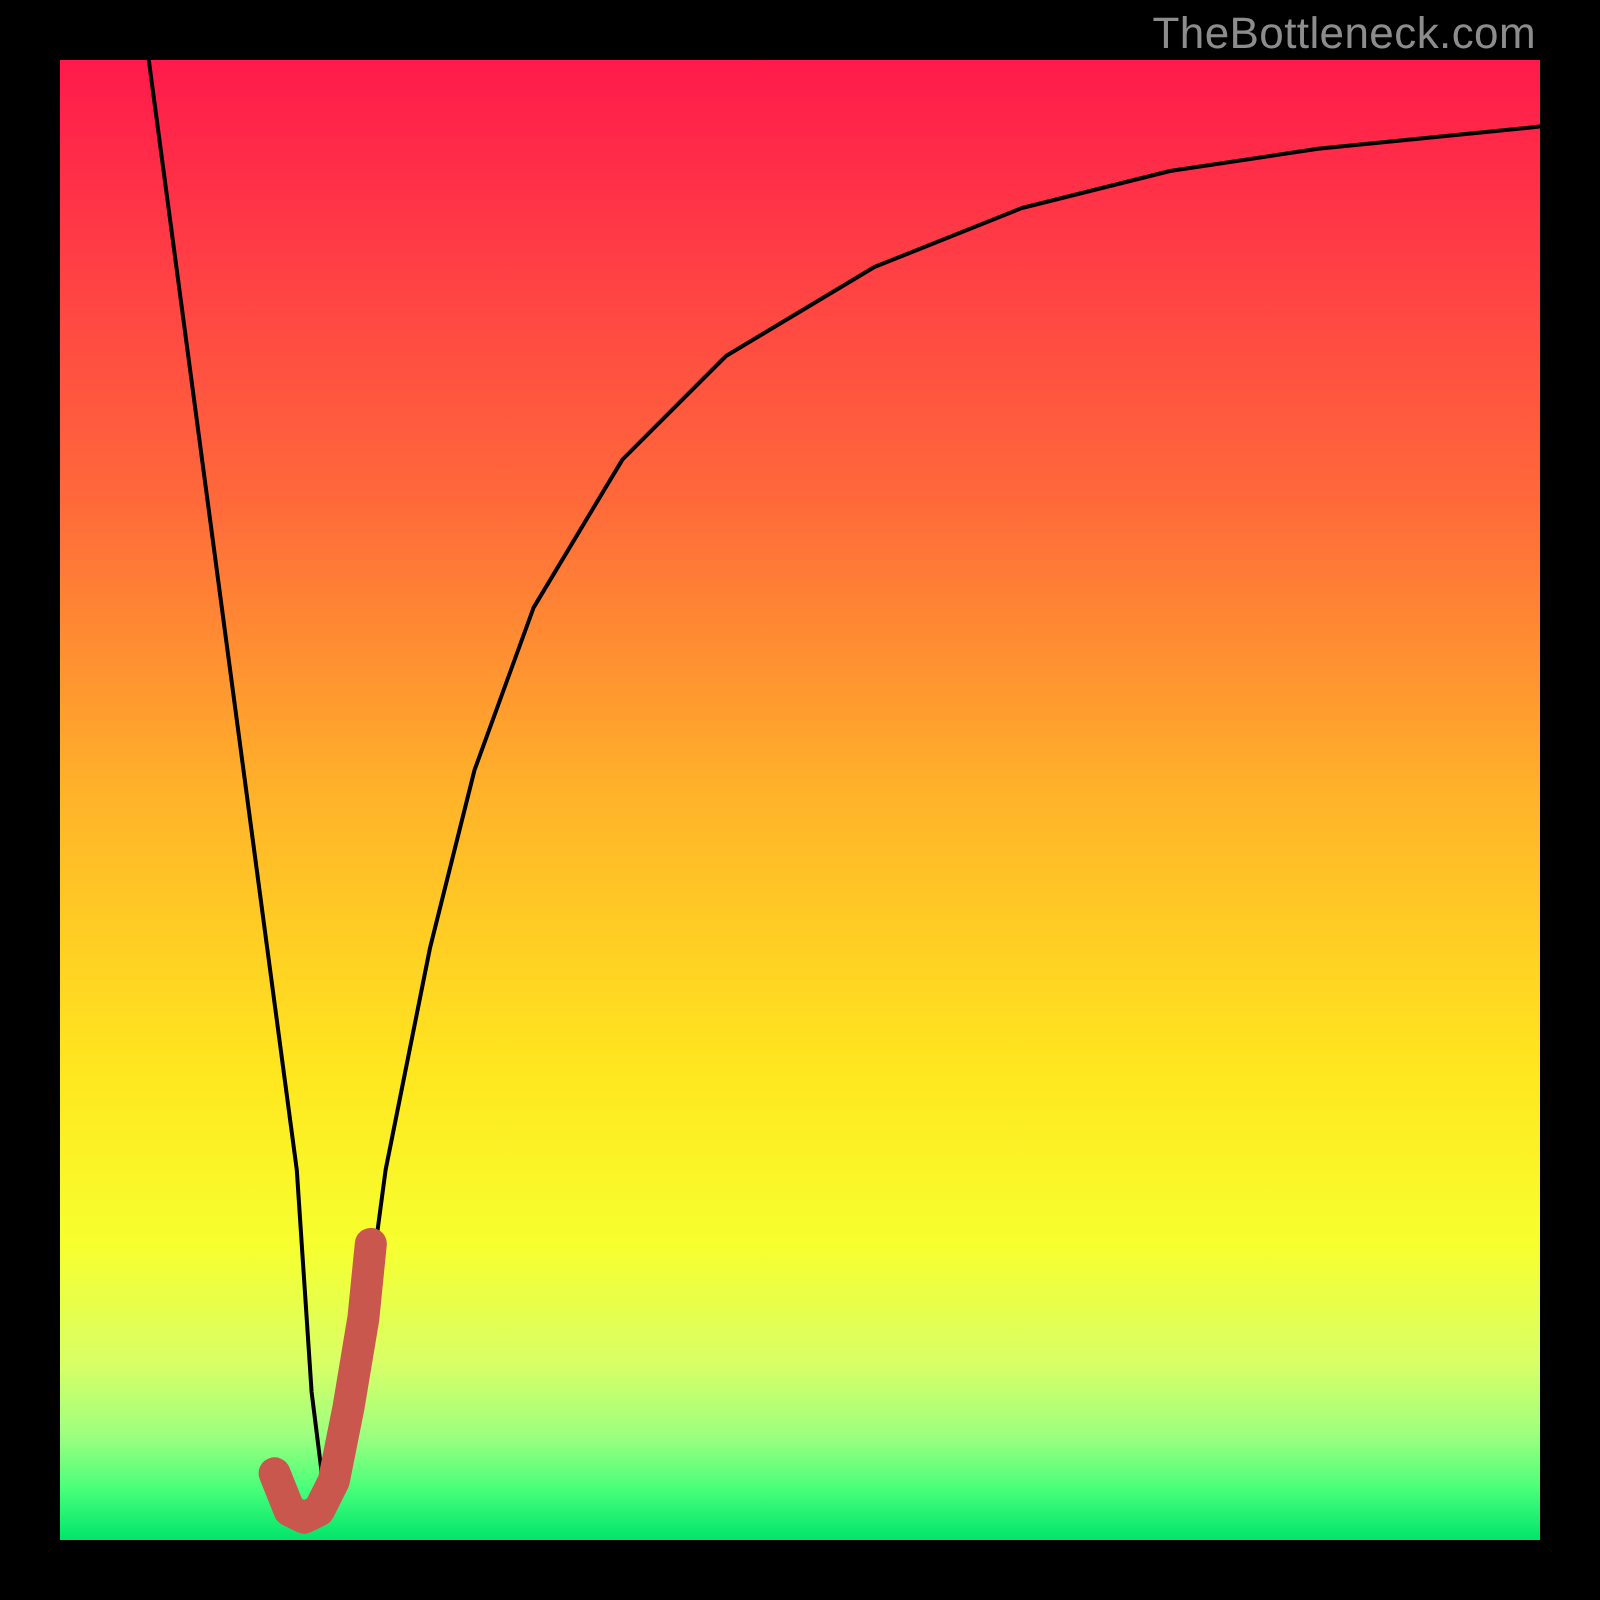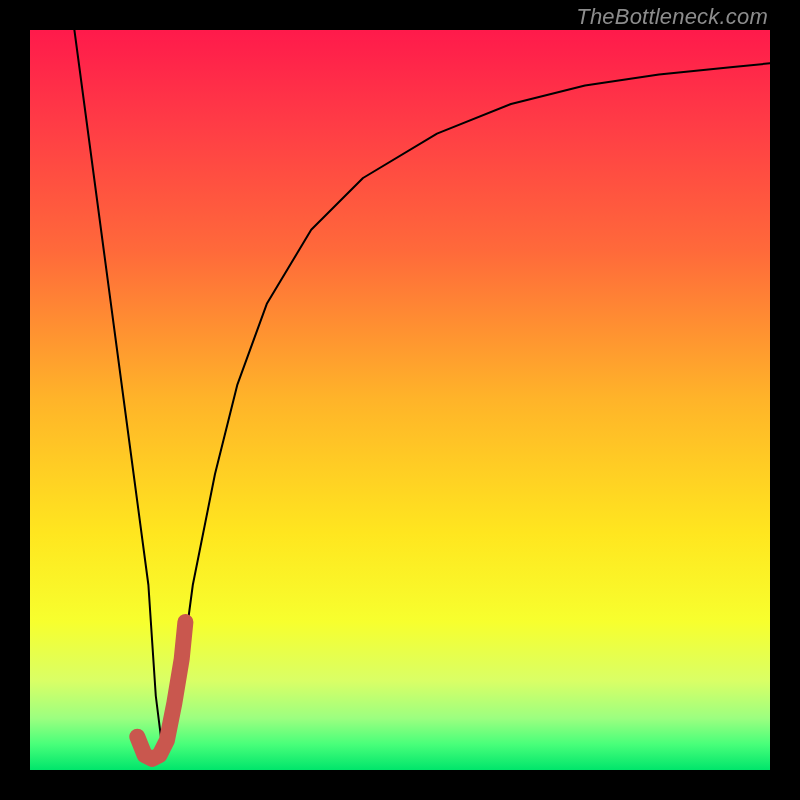--- a/index.html
+++ b/index.html
@@ -27,21 +27,20 @@
   }
   .watermark {
     position: absolute;
     top: 4px;
     right: 32px;
     font-family: Arial, Helvetica, sans-serif;
     font-size: 22px;
     font-weight: 500;
     color: #8c8c8c;
     letter-spacing: 0.2px;
-    font-style: italic;
   }
   svg {
     display: block;
   }
 </style>
 </head>
 <body>
 
 <div class="frame">
 

